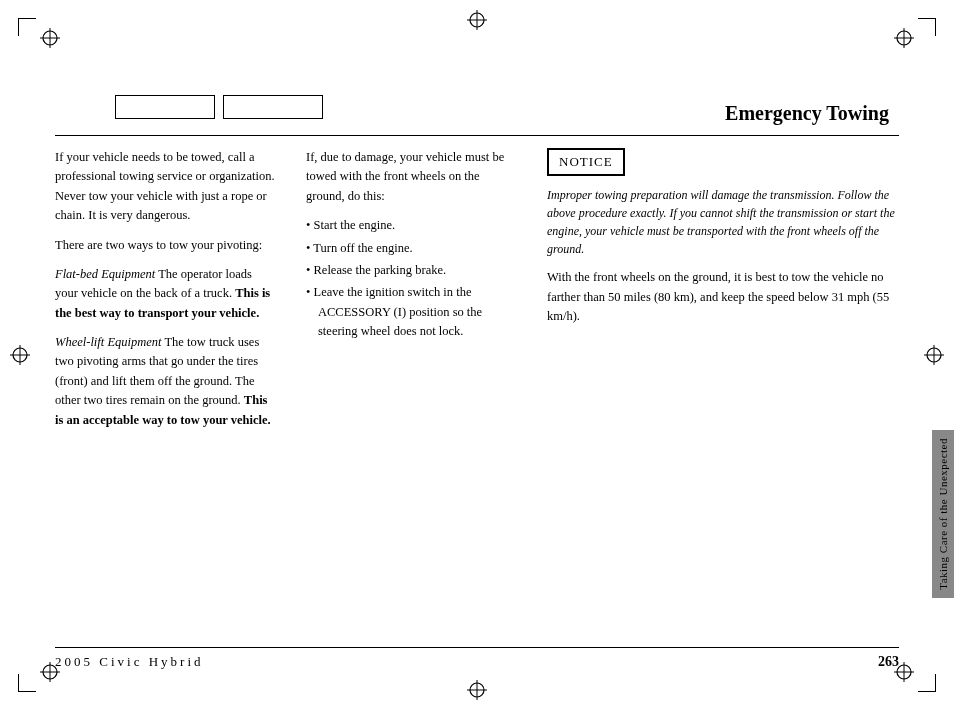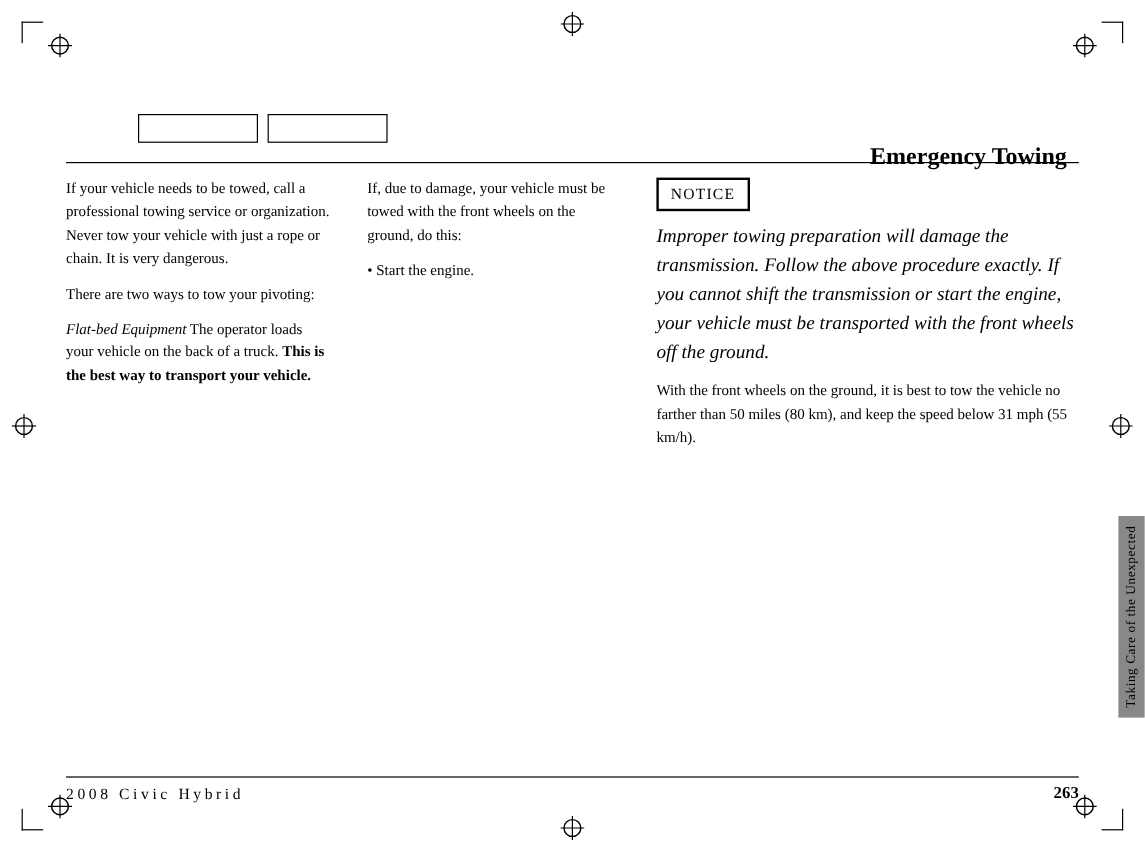--- a/index.html
+++ b/index.html
@@ -71,21 +71,21 @@
       position: absolute;
       top: 135px;
       left: 55px;
       right: 55px;
       border-top: 1.5px solid #000;
     }
 
     
     .page-title {
       position: absolute;
-      top: 120px;
+      top: 102px;
       right: 65px;
       font-size: 20px;
       font-weight: bold;
       font-family: "Times New Roman", Times, serif;
     }
 
     
     .content {
       position: absolute;
       top: 148px;
@@ -134,21 +134,21 @@
       display: inline-block;
       padding: 2px 10px;
       margin-bottom: 10px;
       font-size: 13px;
       font-weight: normal;
       letter-spacing: 1px;
     }
 
     .notice-text {
       font-style: italic;
-      font-size: 16px;
+      font-size: 12px;
       line-height: 1.5;
       margin-bottom: 10px;
       font-family: Liberation Serif, serif;
     }
 
     
     .bullet-list {
       list-style: none;
       padding: 0;
       margin: 0 0 23px 0;
@@ -292,39 +292,45 @@
   <div class="header-line"></div>
 
   <div class="content">
 
     <div class="col-left">
       <p>If your vehicle needs to be towed, call a professional towing service or organization. Never tow your vehicle with just a rope or chain. It is very dangerous.</p>
       <p>There are two ways to tow your pivoting:</p>
       <p>
         <span class="bold-italic">Flat-bed Equipment</span><span>    The operator loads your vehicle on the back of a truck.</span> <span class="bold">This is the best way to transport your vehicle.</span>
       </p>
+      <p>
+        <span class="bold-italic">Wheel-lift Equipment</span><span>    The tow truck uses two pivoting arms that go under the tires (front) and lift them off the ground. The other two tires remain on the ground.</span> <span class="bold">This is an acceptable way to tow your vehicle.</span>
+      </p>
     </div>
 
     <div class="col-middle">
       <p>If, due to damage, your vehicle must be towed with the front wheels on the ground, do this:</p>
       <ul class="bullet-list">
         <li>Start the engine.</li>
+        <li>Turn off the engine.</li>
+        <li>Release the parking brake.</li>
+        <li>Leave the ignition switch in the ACCESSORY (I) position so the steering wheel does not lock.</li>
       </ul>
     </div>
 
     <div class="col-right">
       <div class="notice-box">NOTICE</div>
       <p class="notice-text">Improper towing preparation will damage the transmission. Follow the above procedure exactly. If you cannot shift the transmission or start the engine, your vehicle must be transported with the front wheels off the ground.</p>
       <p>With the front wheels on the ground, it is best to tow the vehicle no farther than 50 miles (80 km), and keep the speed below 31 mph (55 km/h).</p>
     </div>
 
   </div>
 
   <div class="side-tab">
     <span class="side-tab-text">Taking Care of the Unexpected</span>
   </div>
 
   <div class="footer">
-    <span class="footer-title">2008  Civic  Hybrid</span>
+    <span class="footer-title">2005  Civic  Hybrid</span>
     <span class="footer-page">263</span>
   </div>
 
 </div>
 
 </body></html>

